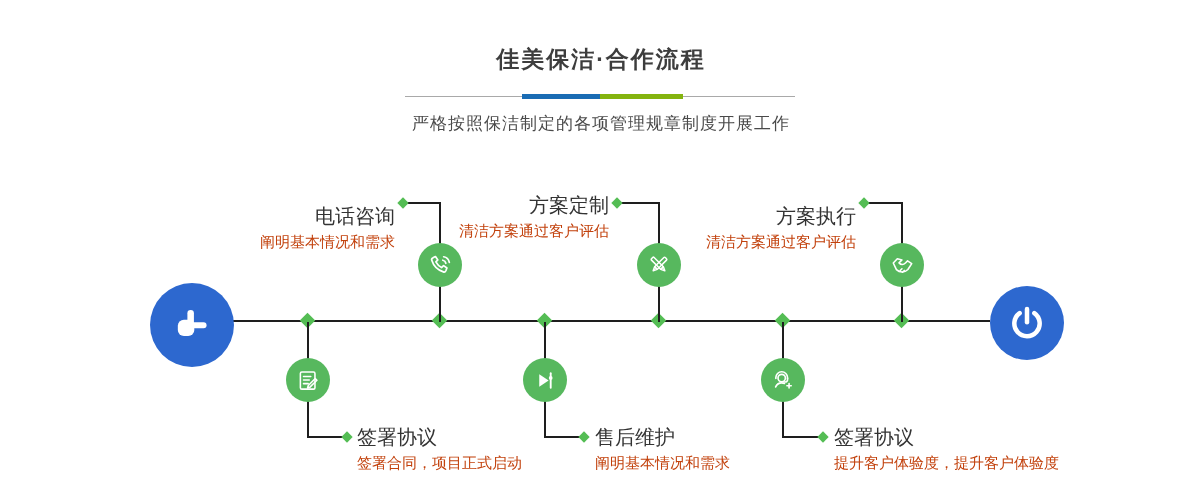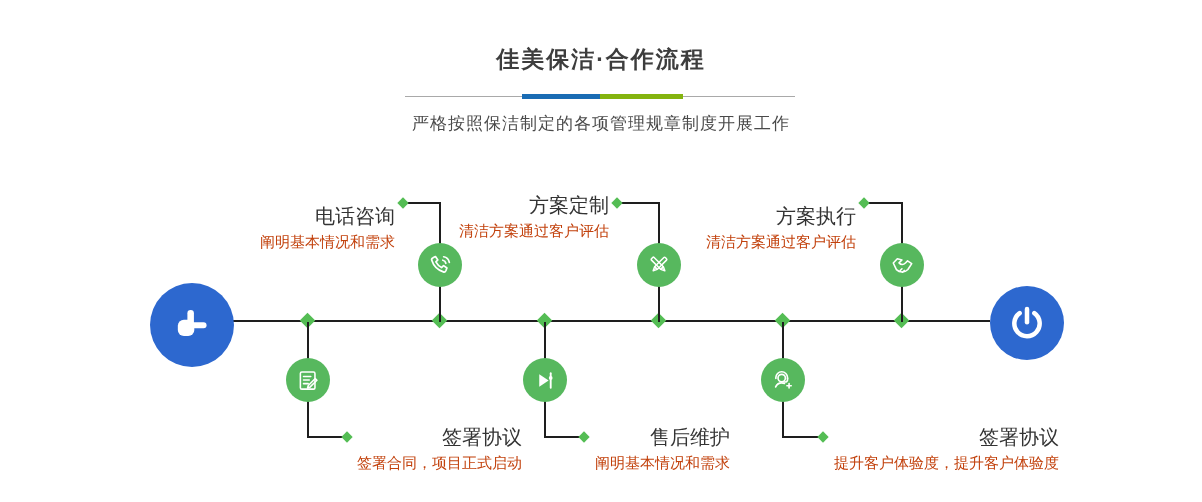--- a/index.html
+++ b/index.html
@@ -36,21 +36,21 @@
     display:flex;align-items:center;justify-content:center;
   }
   .end-circle{
     position:absolute;border-radius:50%;
     display:flex;align-items:center;justify-content:center;
   }
 
   
   .step-label{position:absolute;white-space:nowrap;}
   .step-label.top{text-align:right;margin-top:13px;}
-  .step-label.bottom{text-align:right;}
+  .step-label.bottom{text-align:left;}
   .step-name{font-size:20px;color:#333333;line-height:24px;}
   .step-desc{font-size:15px;color:#c2410c;line-height:20px;margin-top:4px;}
 
   svg{display:block;}
 </style>
 </head>
 <body>
 
 <div class="stage">
 

